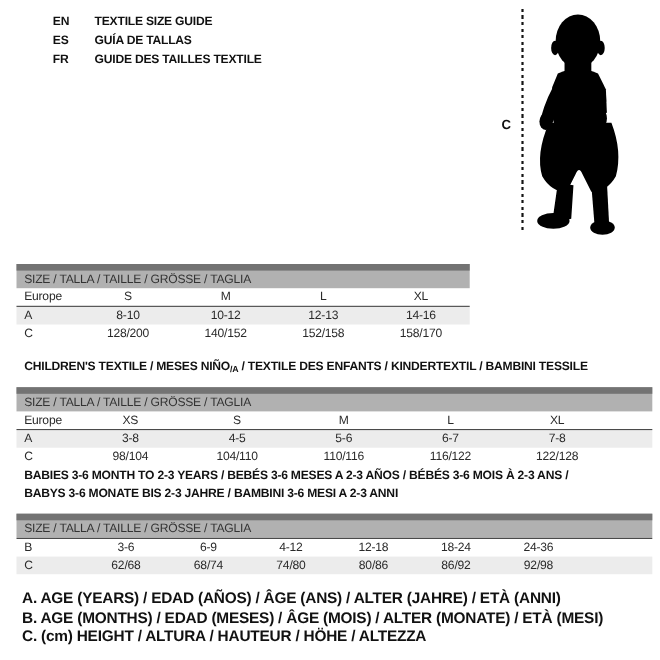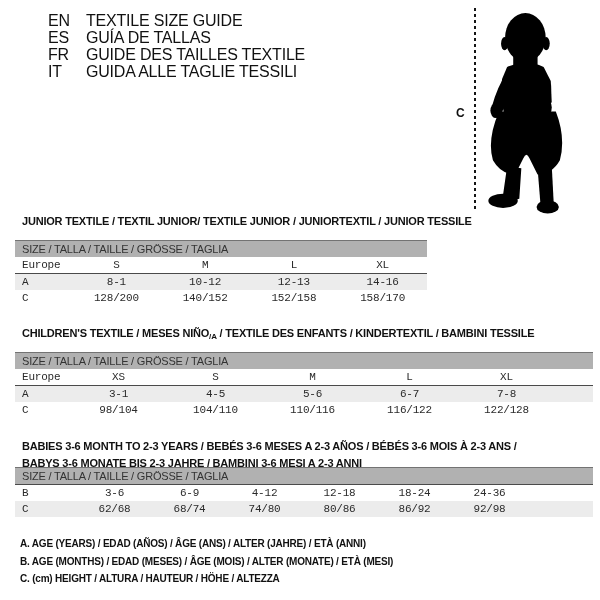--- a/index.html
+++ b/index.html
@@ -8,91 +8,87 @@
     font-family:"Liberation Sans", sans-serif;
     color:#1c1c1c;
     -webkit-font-smoothing:antialiased;
   }
   .page { position:relative; width:600px; height:600px; overflow:hidden; }
 
   
   .lang-block { position:absolute; left:22px; top:12px; }
   .lang-row { display:grid; grid-template-columns:38px auto; height:17px; line-height:17px; }
   .lang-code, .lang-label {
-    font-size:16px; font-weight:400; letter-spacing:-0.2px; color:#111; white-space:nowrap;padding-left:26px;
+    font-size:11px; font-weight:700; letter-spacing:-0.2px; color:#111; white-space:nowrap;padding-left:26px;
   }
 
   
   .figure { position:absolute; left:450px; top:4px; width:150px; height:212px; }
   .dash-line {
     position:absolute; left:24px; top:4px; width:2px; height:202px;
     background:repeating-linear-gradient(to bottom, #151515 0 3px, transparent 3px 6px);
   }
   .height-label {
     position:absolute; left:6px; top:102px; font-size:12px; font-weight:700; color:#111;
   }
   .baby-svg { position:absolute; left:33px; top:2px; width:100px; height:208px; }
 
   
   .size-table { position:absolute; left:15px; }
   .tbl-junior   { top:240px; width:412px; }
   .tbl-children { top:352px; width:578px; }
   .tbl-babies   { top:467px; width:578px; }
 
   .size-bar {
-    height:16px; line-height:16px; background:#b1b1b1; border-top:1px solid #737373;
+    height:16px; line-height:16px; background:#b1b1b1; border-top:6px solid #737373;
     padding-left:7px; font-size:11px; color:#333; letter-spacing:-0.2px; white-space:nowrap;
   }
-  .trow { display:grid; height:16px; line-height:16px; align-items:center;font-family:Liberation Mono, monospace; }
+  .trow { display:grid; height:16px; line-height:16px; align-items:center; }
   .tbl-junior   .trow { grid-template-columns:57px repeat(4, 1fr); }
   .tbl-children .trow { grid-template-columns:55px repeat(5, 97px) 1fr; }
   .tbl-babies   .trow { grid-template-columns:62px repeat(6, 75px) 1fr; }
   .cell { font-size:11px; color:#2a2a2a; text-align:center; letter-spacing:-0.2px; white-space:nowrap; }
   .cell.label { text-align:left; padding-left:7px; }
   .trow.shade { background:#ececec; }
   .trow.sep   { border-top:1px solid #4a4a4a; }
 
   
   .tbl-title {
     position:absolute; left:22px; font-size:11px; font-weight:700; color:#111;
     letter-spacing:-0.2px; white-space:nowrap; line-height:17px;
   }
   .title-junior   { top:213px; }
   .title-children { top:325px; }
-  .title-babies   { top:438px; }
+  .title-babies   { top:424px; }
   .sub-a { font-size:8px; vertical-align:-2px; }
 
   
   .footnotes { position:absolute; left:20px; top:535px; }
   .footnote {
-    font-size:10px; font-weight:700; color:#111; letter-spacing:-0.2px;
+    font-size:14px; font-weight:700; color:#111; letter-spacing:-0.2px;
     line-height:17.5px; white-space:nowrap;
   }
 </style>
 </head>
 <body>
 
 <div class="page">
 
   <div class="lang-block">
     <div class="lang-row">
       <span class="lang-code">EN</span>
       <span class="lang-label">TEXTILE SIZE GUIDE</span>
     </div>
     <div class="lang-row">
       <span class="lang-code">ES</span>
       <span class="lang-label">GUÍA DE TALLAS</span>
     </div>
     <div class="lang-row">
       <span class="lang-code">FR</span>
       <span class="lang-label">GUIDE DES TAILLES TEXTILE</span>
-    </div>
-    <div class="lang-row">
-      <span class="lang-code">IT</span>
-      <span class="lang-label">GUIDA ALLE TAGLIE TESSILI</span>
     </div>
   </div>
 
   <div class="figure">
     <div class="dash-line"></div>
     <span class="height-label">C</span>
     <svg class="baby-svg" viewBox="0 0 95 205" xmlns="http://www.w3.org/2000/svg">
       <g fill="#000000">
         <ellipse cx="40" cy="31" rx="20" ry="24"></ellipse>
         <ellipse cx="19.5" cy="37" rx="3.5" ry="6.5"></ellipse>
@@ -105,33 +101,32 @@
         <ellipse cx="61" cy="100" rx="5" ry="8"></ellipse>
         <path d="M14,104 Q2,132 8,152 Q16,166 30,166 L38,150 Q41,143 44,150 L52,166 Q66,166 74,152 Q80,130 70,104 Z"></path>
         <path d="M22,158 L18,186 Q17,191 25,192 L34,190 L36,160 Z"></path>
         <ellipse cx="18" cy="192" rx="14.5" ry="7"></ellipse>
         <path d="M52,160 L55,197 L68,196 L66,158 Z"></path>
         <ellipse cx="62" cy="198" rx="11" ry="6.5"></ellipse>
       </g>
     </svg>
   </div>
 
-  <div class="tbl-title title-junior">JUNIOR TEXTILE / TEXTIL JUNIOR/ TEXTILE JUNIOR / JUNIORTEXTIL / JUNIOR TESSILE</div>
   <div class="size-table tbl-junior">
     <div class="size-bar">SIZE / TALLA / TAILLE / GRÖSSE / TAGLIA</div>
     <div class="trow">
       <span class="cell label">Europe</span>
       <span class="cell">S</span>
       <span class="cell">M</span>
       <span class="cell">L</span>
       <span class="cell">XL</span>
     </div>
     <div class="trow shade sep">
       <span class="cell label">A</span>
-      <span class="cell">8-1</span>
+      <span class="cell">8-10</span>
       <span class="cell">10-12</span>
       <span class="cell">12-13</span>
       <span class="cell">14-16</span>
     </div>
     <div class="trow">
       <span class="cell label">C</span>
       <span class="cell">128/200</span>
       <span class="cell">140/152</span>
       <span class="cell">152/158</span>
       <span class="cell">158/170</span>
@@ -147,21 +142,21 @@
       <span class="cell label">Europe</span>
       <span class="cell">XS</span>
       <span class="cell">S</span>
       <span class="cell">M</span>
       <span class="cell">L</span>
       <span class="cell">XL</span>
       <span class="cell"></span>
     </div>
     <div class="trow shade sep">
       <span class="cell label">A</span>
-      <span class="cell">3-1</span>
+      <span class="cell">3-8</span>
       <span class="cell">4-5</span>
       <span class="cell">5-6</span>
       <span class="cell">6-7</span>
       <span class="cell">7-8</span>
       <span class="cell"></span>
     </div>
     <div class="trow">
       <span class="cell label">C</span>
       <span class="cell">98/104</span>
       <span class="cell">104/110</span>

